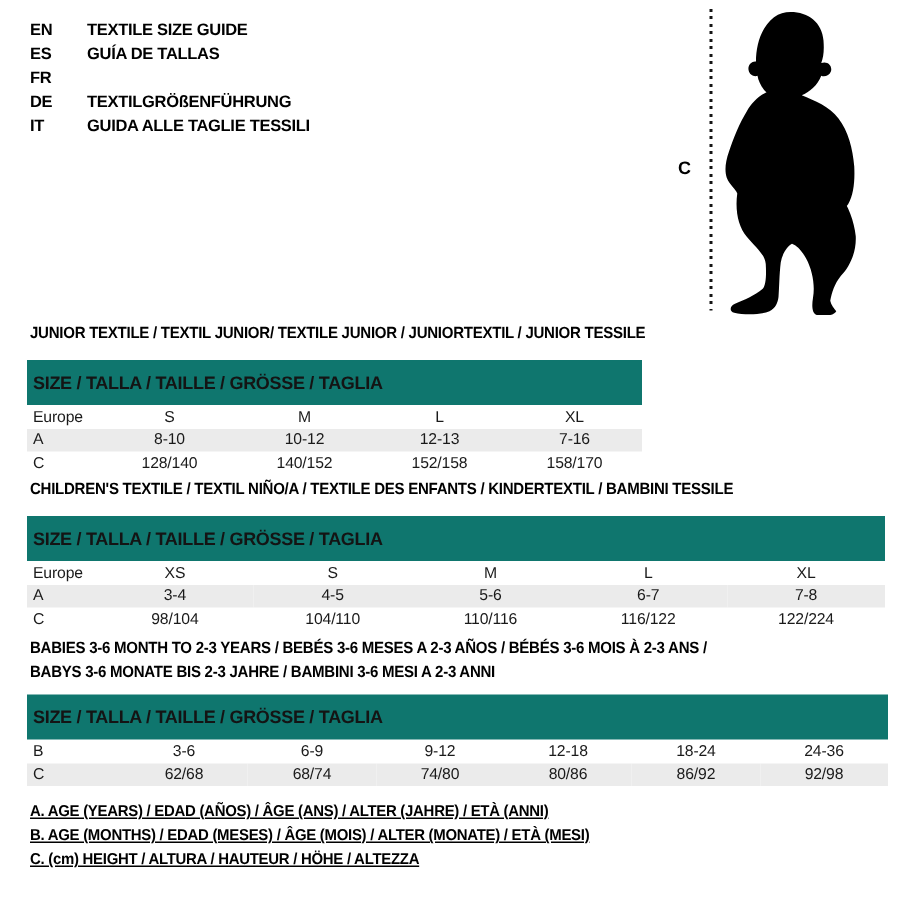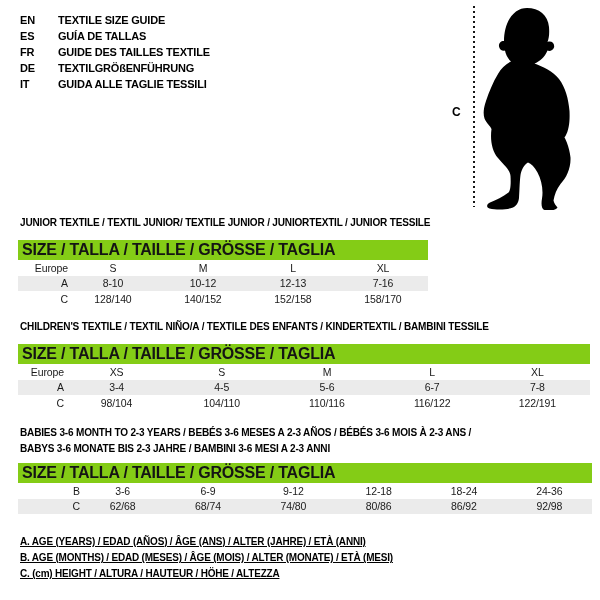--- a/index.html
+++ b/index.html
@@ -24,28 +24,28 @@
 
   
   .sec-title {
     position:absolute; left:20px; font-size:10.8px; font-weight:700; line-height:16px;
     letter-spacing:-0.2px; white-space:nowrap; transform:scaleX(0.93); transform-origin:left center;
   }
 
   
   table.sz { position:absolute; border-collapse:collapse; table-layout:fixed; }
   table.sz th.bar {
-    background:#84cc16; color:#141414; text-align:left; font-weight:700;
-    font-size:16px; height:20px; padding:0 0 0 4px; letter-spacing:-0.2px; white-space:nowrap;
+    background:#0f766e; color:#141414; text-align:left; font-weight:700;
+    font-size:12px; height:30px; padding:0 0 0 4px; letter-spacing:-0.2px; white-space:nowrap;
   }
   table.sz td {
     text-align:center; vertical-align:middle; height:15.5px; padding:0;
     font-size:10.5px; color:#1a1a1a; white-space:nowrap; letter-spacing:-0.1px;
   }
-  table.sz td.lab { text-align:right; padding-left:4px; }
+  table.sz td.lab { text-align:left; padding-left:4px; }
   table.sz tr.stripe td { background:#ebebeb; }
 
   
   #legend { position:absolute; left:20px; top:533px;text-decoration:underline; }
   .legend-line {
     font-size:10.5px; font-weight:700; line-height:16.2px; letter-spacing:-0.2px;
     white-space:nowrap; transform:scaleX(0.95); transform-origin:left center;
   }
 </style>
 </head>
@@ -57,21 +57,20 @@
     <div class="lang-row">
       <span class="lang-code">EN</span>
       <span class="lang-text">TEXTILE SIZE GUIDE</span>
     </div>
     <div class="lang-row">
       <span class="lang-code">ES</span>
       <span class="lang-text">GUÍA DE TALLAS</span>
     </div>
     <div class="lang-row">
       <span class="lang-code">FR</span>
-      <span class="lang-text">GUIDE DES TAILLES TEXTILE</span>
     </div>
     <div class="lang-row">
       <span class="lang-code">DE</span>
       <span class="lang-text">TEXTILGRÖßENFÜHRUNG</span>
     </div>
     <div class="lang-row">
       <span class="lang-code">IT</span>
       <span class="lang-text">GUIDA ALLE TAGLIE TESSILI</span>
     </div>
   </div>
@@ -152,21 +151,21 @@
         <td>5-6</td>
         <td>6-7</td>
         <td>7-8</td>
       </tr>
       <tr>
         <td class="lab">C</td>
         <td>98/104</td>
         <td>104/110</td>
         <td>110/116</td>
         <td>116/122</td>
-        <td>122/191</td>
+        <td>122/224</td>
       </tr>
     </tbody>
   </table>
 
   <div class="sec-title" style="top:424px;">BABIES 3-6 MONTH TO 2-3 YEARS / BEBÉS 3-6 MESES A 2-3 AÑOS / BÉBÉS 3-6 MOIS À 2-3 ANS /</div>
   <div class="sec-title" style="top:440px;">BABYS 3-6 MONATE BIS 2-3 JAHRE / BAMBINI 3-6 MESI A 2-3 ANNI</div>
   <table class="sz" style="left:18px; top:463px; width:574px;">
     <colgroup>
         <col style="width:62px">
         <col>

